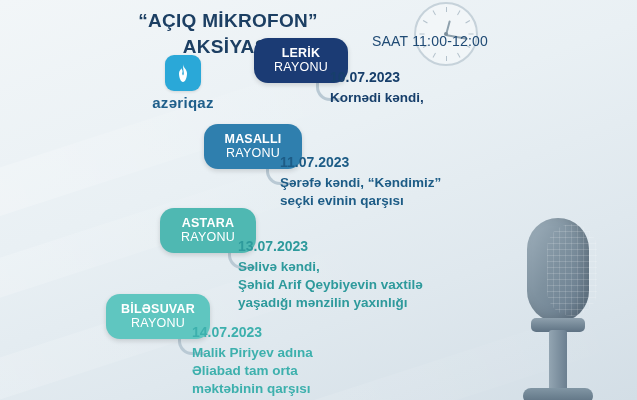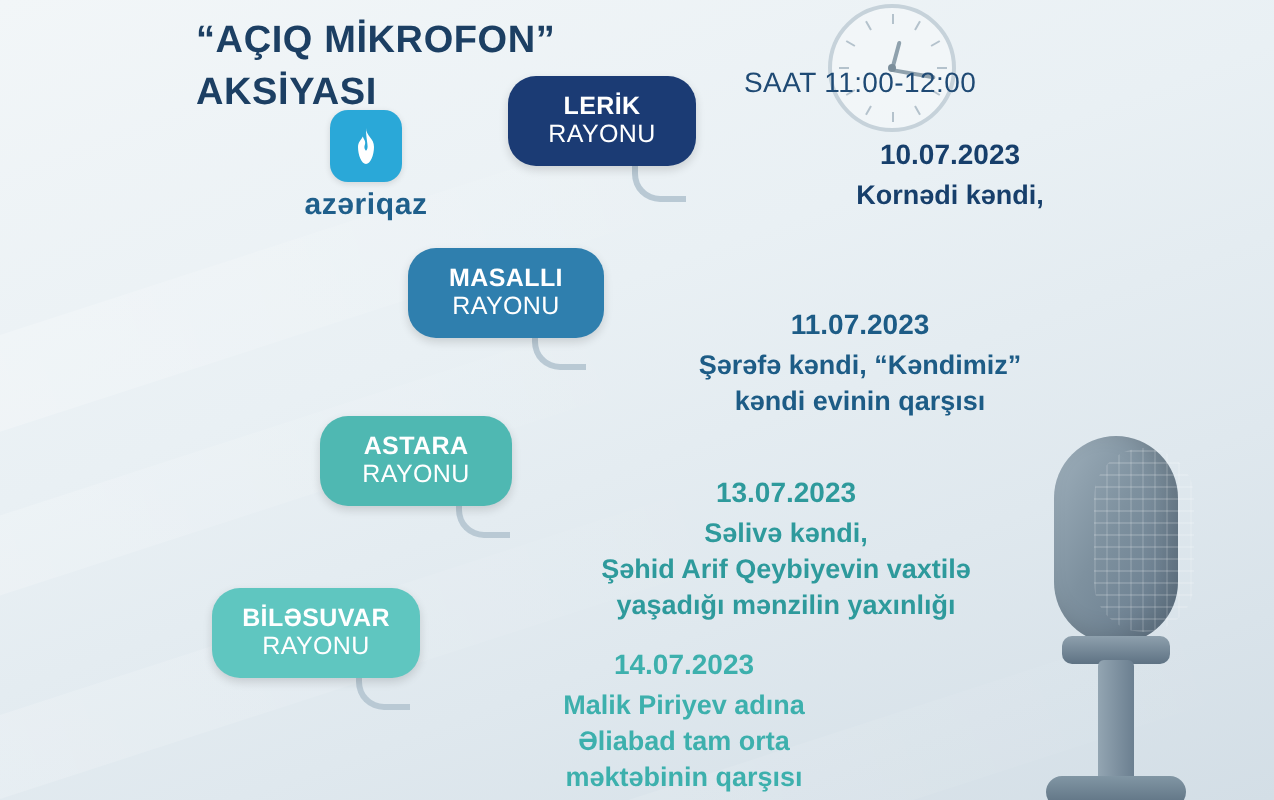--- a/index.html
+++ b/index.html
@@ -68,21 +68,21 @@
     width: 4px; height: 4px; margin: -2px 0 0 -2px;
     background: #7b8e9b; border-radius: 50%;
   }
 
   
   .title {
     position: absolute;
     left: 98px;
     top: 8px;
     width: 260px;
-    text-align: left;
+    text-align: center;
     color: #1c3f63;
     font-size: 19px;
     font-weight: bold;
     letter-spacing: .3px;
     line-height: 1.35;
   }
   .time-label {
     position: absolute;
     left: 372px;
     top: 33px;
@@ -191,21 +191,21 @@
     text-align: center;
     padding: 8px 12px;
     box-shadow: 0 2px 5px rgba(0,0,0,.14);
     letter-spacing: .2px;
   }
   .pill .r2 { display: block; font-weight: normal; }
 
   
   .entry {
     position: absolute;
-    text-align: center;
+    text-align: left;
     line-height: 1.32;
   }
   .entry .date {
     font-size: 14px;
     font-weight: bold;
     margin-bottom: 3px;
   }
   .entry .place {
     font-size: 13.5px;
     font-weight: bold;
@@ -269,21 +269,21 @@
     <div class="place">Kornədi kəndi,</div>
   </div>
 
   <div class="pill" style="left:204px; top:124px; width:74px; background:#2f7fae;">
     <span>MASALLI</span>
     <span class="r2">RAYONU</span>
   </div>
   <div class="entry" style="left:280px; top:153px; width:300px; color:#1d5c86;">
     <div class="date">11.07.2023</div>
     <div class="place">Şərəfə kəndi, “Kəndimiz”</div>
-    <div class="place">kəndi evinin qarşısı</div>
+    <div class="place">seçki evinin qarşısı</div>
   </div>
 
   <div class="pill" style="left:160px; top:208px; width:72px; background:#4fb8b2;">
     <span>ASTARA</span>
     <span class="r2">RAYONU</span>
   </div>
   <div class="entry" style="left:238px; top:237px; width:310px; color:#2e9a9c;">
     <div class="date">13.07.2023</div>
     <div class="place">Səlivə kəndi,</div>
     <div class="place">Şəhid Arif Qeybiyevin vaxtilə</div>

